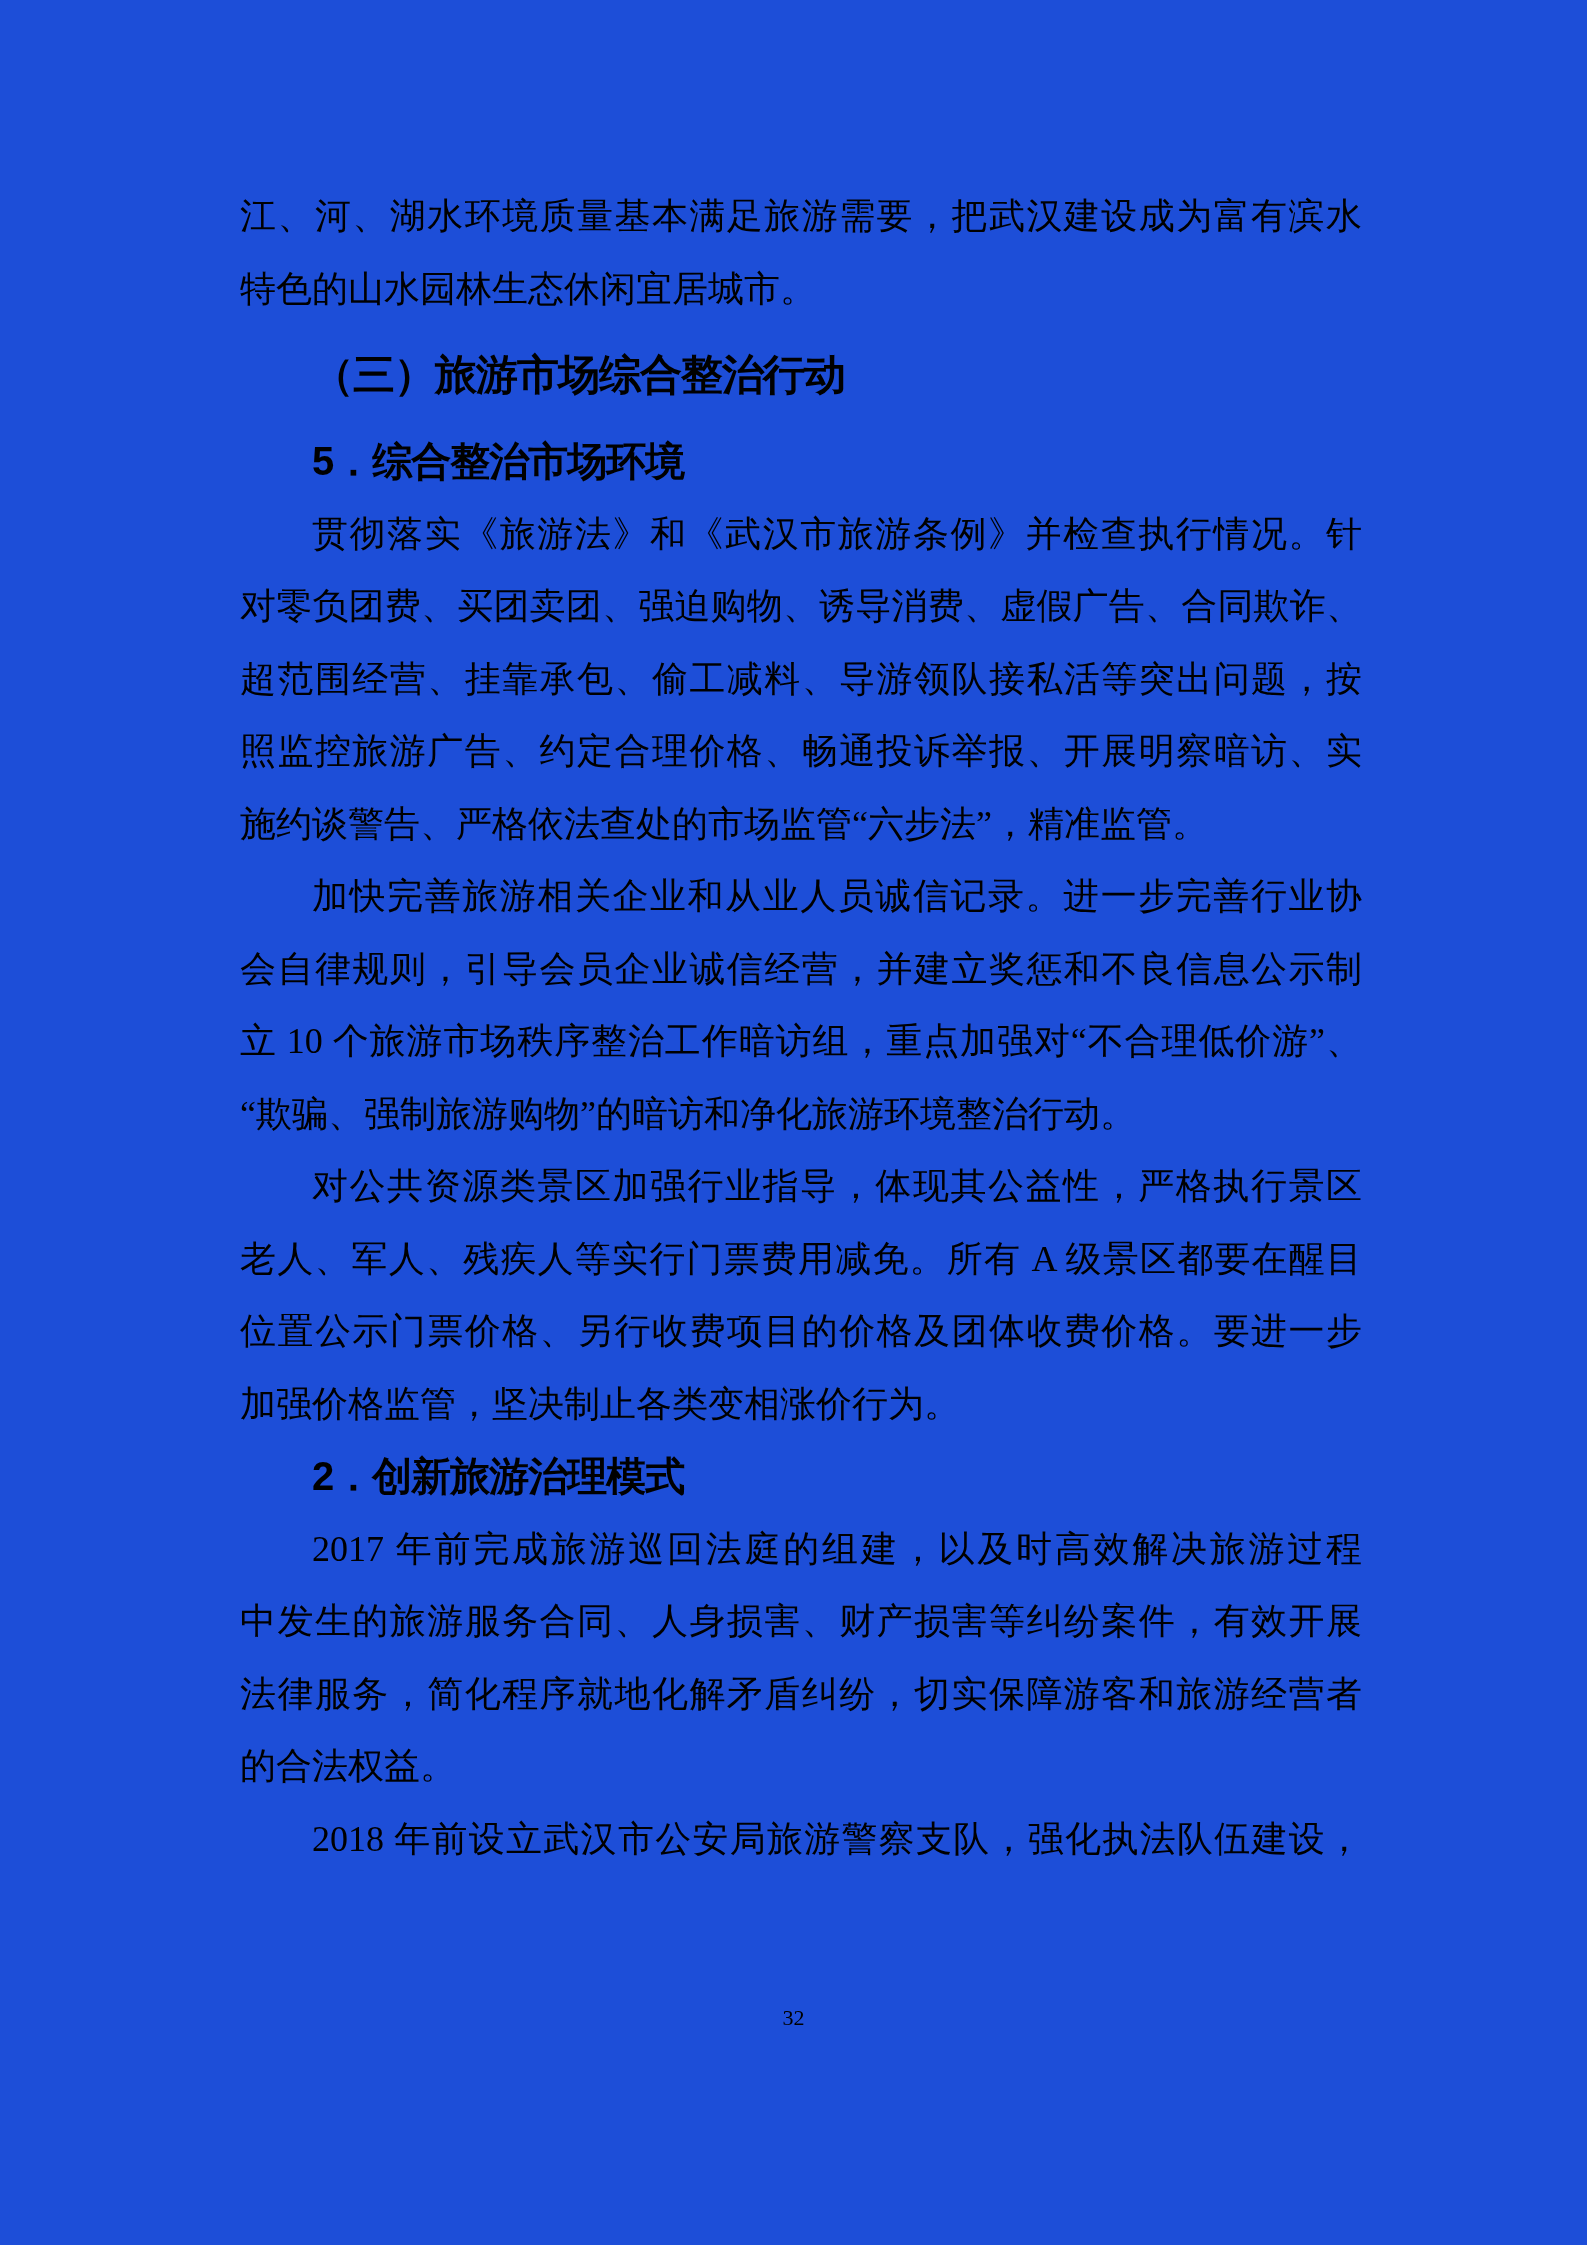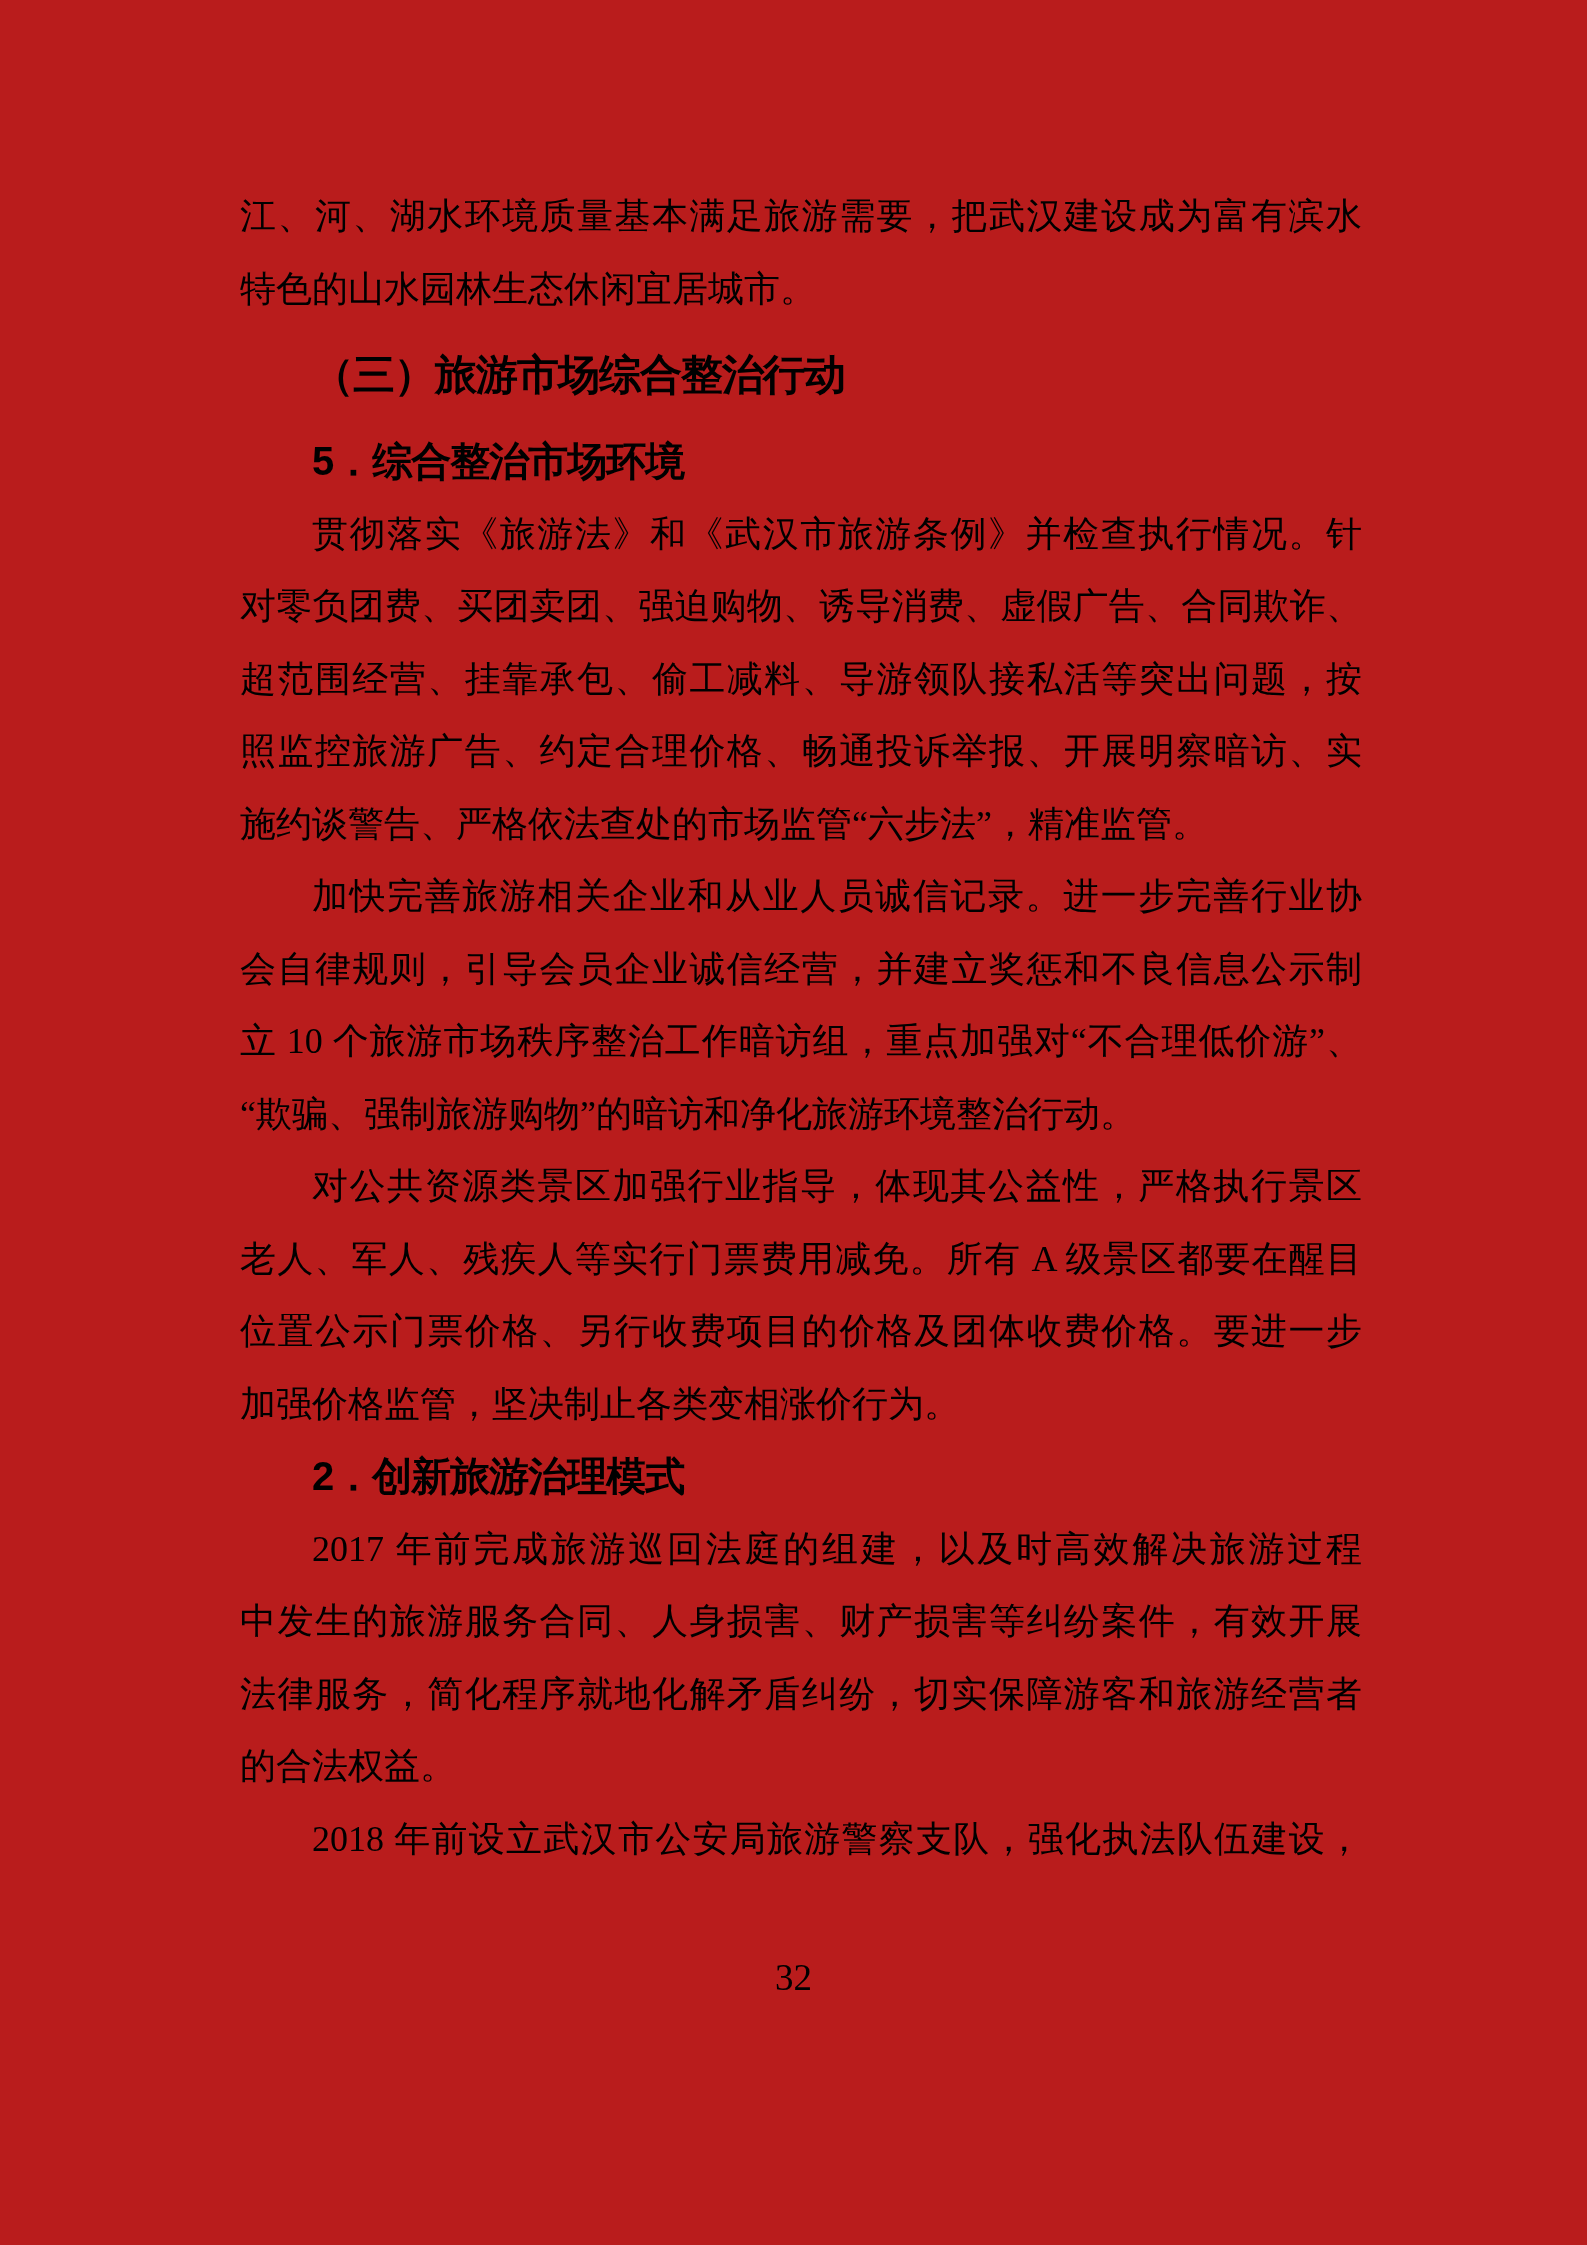--- a/index.html
+++ b/index.html
@@ -4,21 +4,21 @@
 <style>
   html, body {
     margin: 0;
     padding: 0;
     background: #ffffff;
   }
   .page {
     position: relative;
     width: 1587px;
     height: 2245px;
-    background: #b91c1c;
+    background: #1d4ed8;
     color: #000000;
     font-family: "Liberation Serif", "DejaVu Serif", serif;
     overflow: hidden;
   }
   .content {
     position: absolute;
     left: 240px;
     top: 180px;
     width: 1122px;
   }
@@ -48,25 +48,25 @@
     font-family: "Liberation Sans", "DejaVu Sans", sans-serif;
     font-weight: bold;
     font-size: 40px;
     text-indent: 72px;
     letter-spacing: -1px;
   }
   .page-number {
     position: absolute;
     left: 0;
     right: 0;
-    top: 1958px;
+    top: 1998px;
     height: 40px;
     line-height: 40px;
     text-align: center;
-    font-size: 37px;
+    font-size: 22px;
     font-family: "Liberation Serif", "DejaVu Serif", serif;
   }
 </style>
 </head>
 <body>
 
 <div class="page">
   <main class="content">
       <div class="line body flush">江、河、湖水环境质量基本满足旅游需要，把武汉建设成为富有滨水</div>
       <div class="line body">特色的山水园林生态休闲宜居城市。</div>

